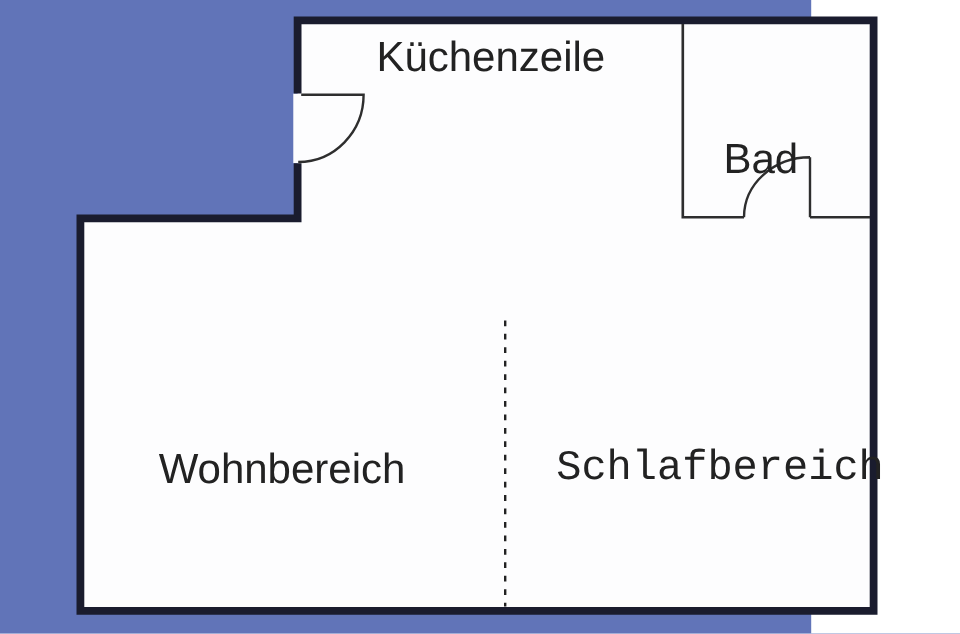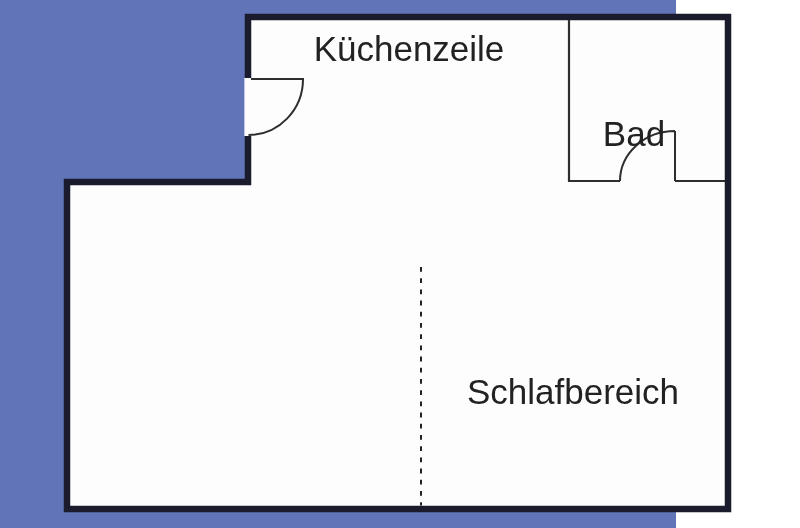--- a/index.html
+++ b/index.html
@@ -38,21 +38,21 @@
     transform: translate(-50%, -50%);
     color: var(--label-text);
     font-size: 35px;
     line-height: 1;
     white-space: nowrap;
     letter-spacing: 0;
   }
   .label-kuechenzeile { left: 409px; top: 48px; }
   .label-bad          { left: 634px; top: 87px; margin-top: 46px; }
   .label-wohnbereich  { left: 235px; top: 391px; }
-  .label-schlafbereich{ left: 573px; top: 391px; }
+  .label-schlafbereich{ left: 600px; top: 391px; font-family: Liberation Mono, monospace; }
 </style>
 </head>
 <body>
 
 <div class="stage">
 
   <svg class="plan-svg" viewBox="0 0 800 528" aria-hidden="true">
 
     <polygon class="floor-fill" points="248,17 728,17 728,509 67,509 67,182 248,182"></polygon>
 
@@ -66,16 +66,17 @@
 
     <path class="door-line" d="M 675,131 V 181 M 675,131 A 55 50 0 0 0 620,181"></path>
 
     <path class="divider-line" d="M 421,267 V 505.5"></path>
   </svg>
 
   <div class="room-label label-kuechenzeile">Küchenzeile</div>
 
   <div class="room-label label-bad">Bad</div>
 
+  <div class="room-label label-wohnbereich">Wohnbereich</div>
 
   <div class="room-label label-schlafbereich">Schlafbereich</div>
 
 </div>
 
 </body></html>

